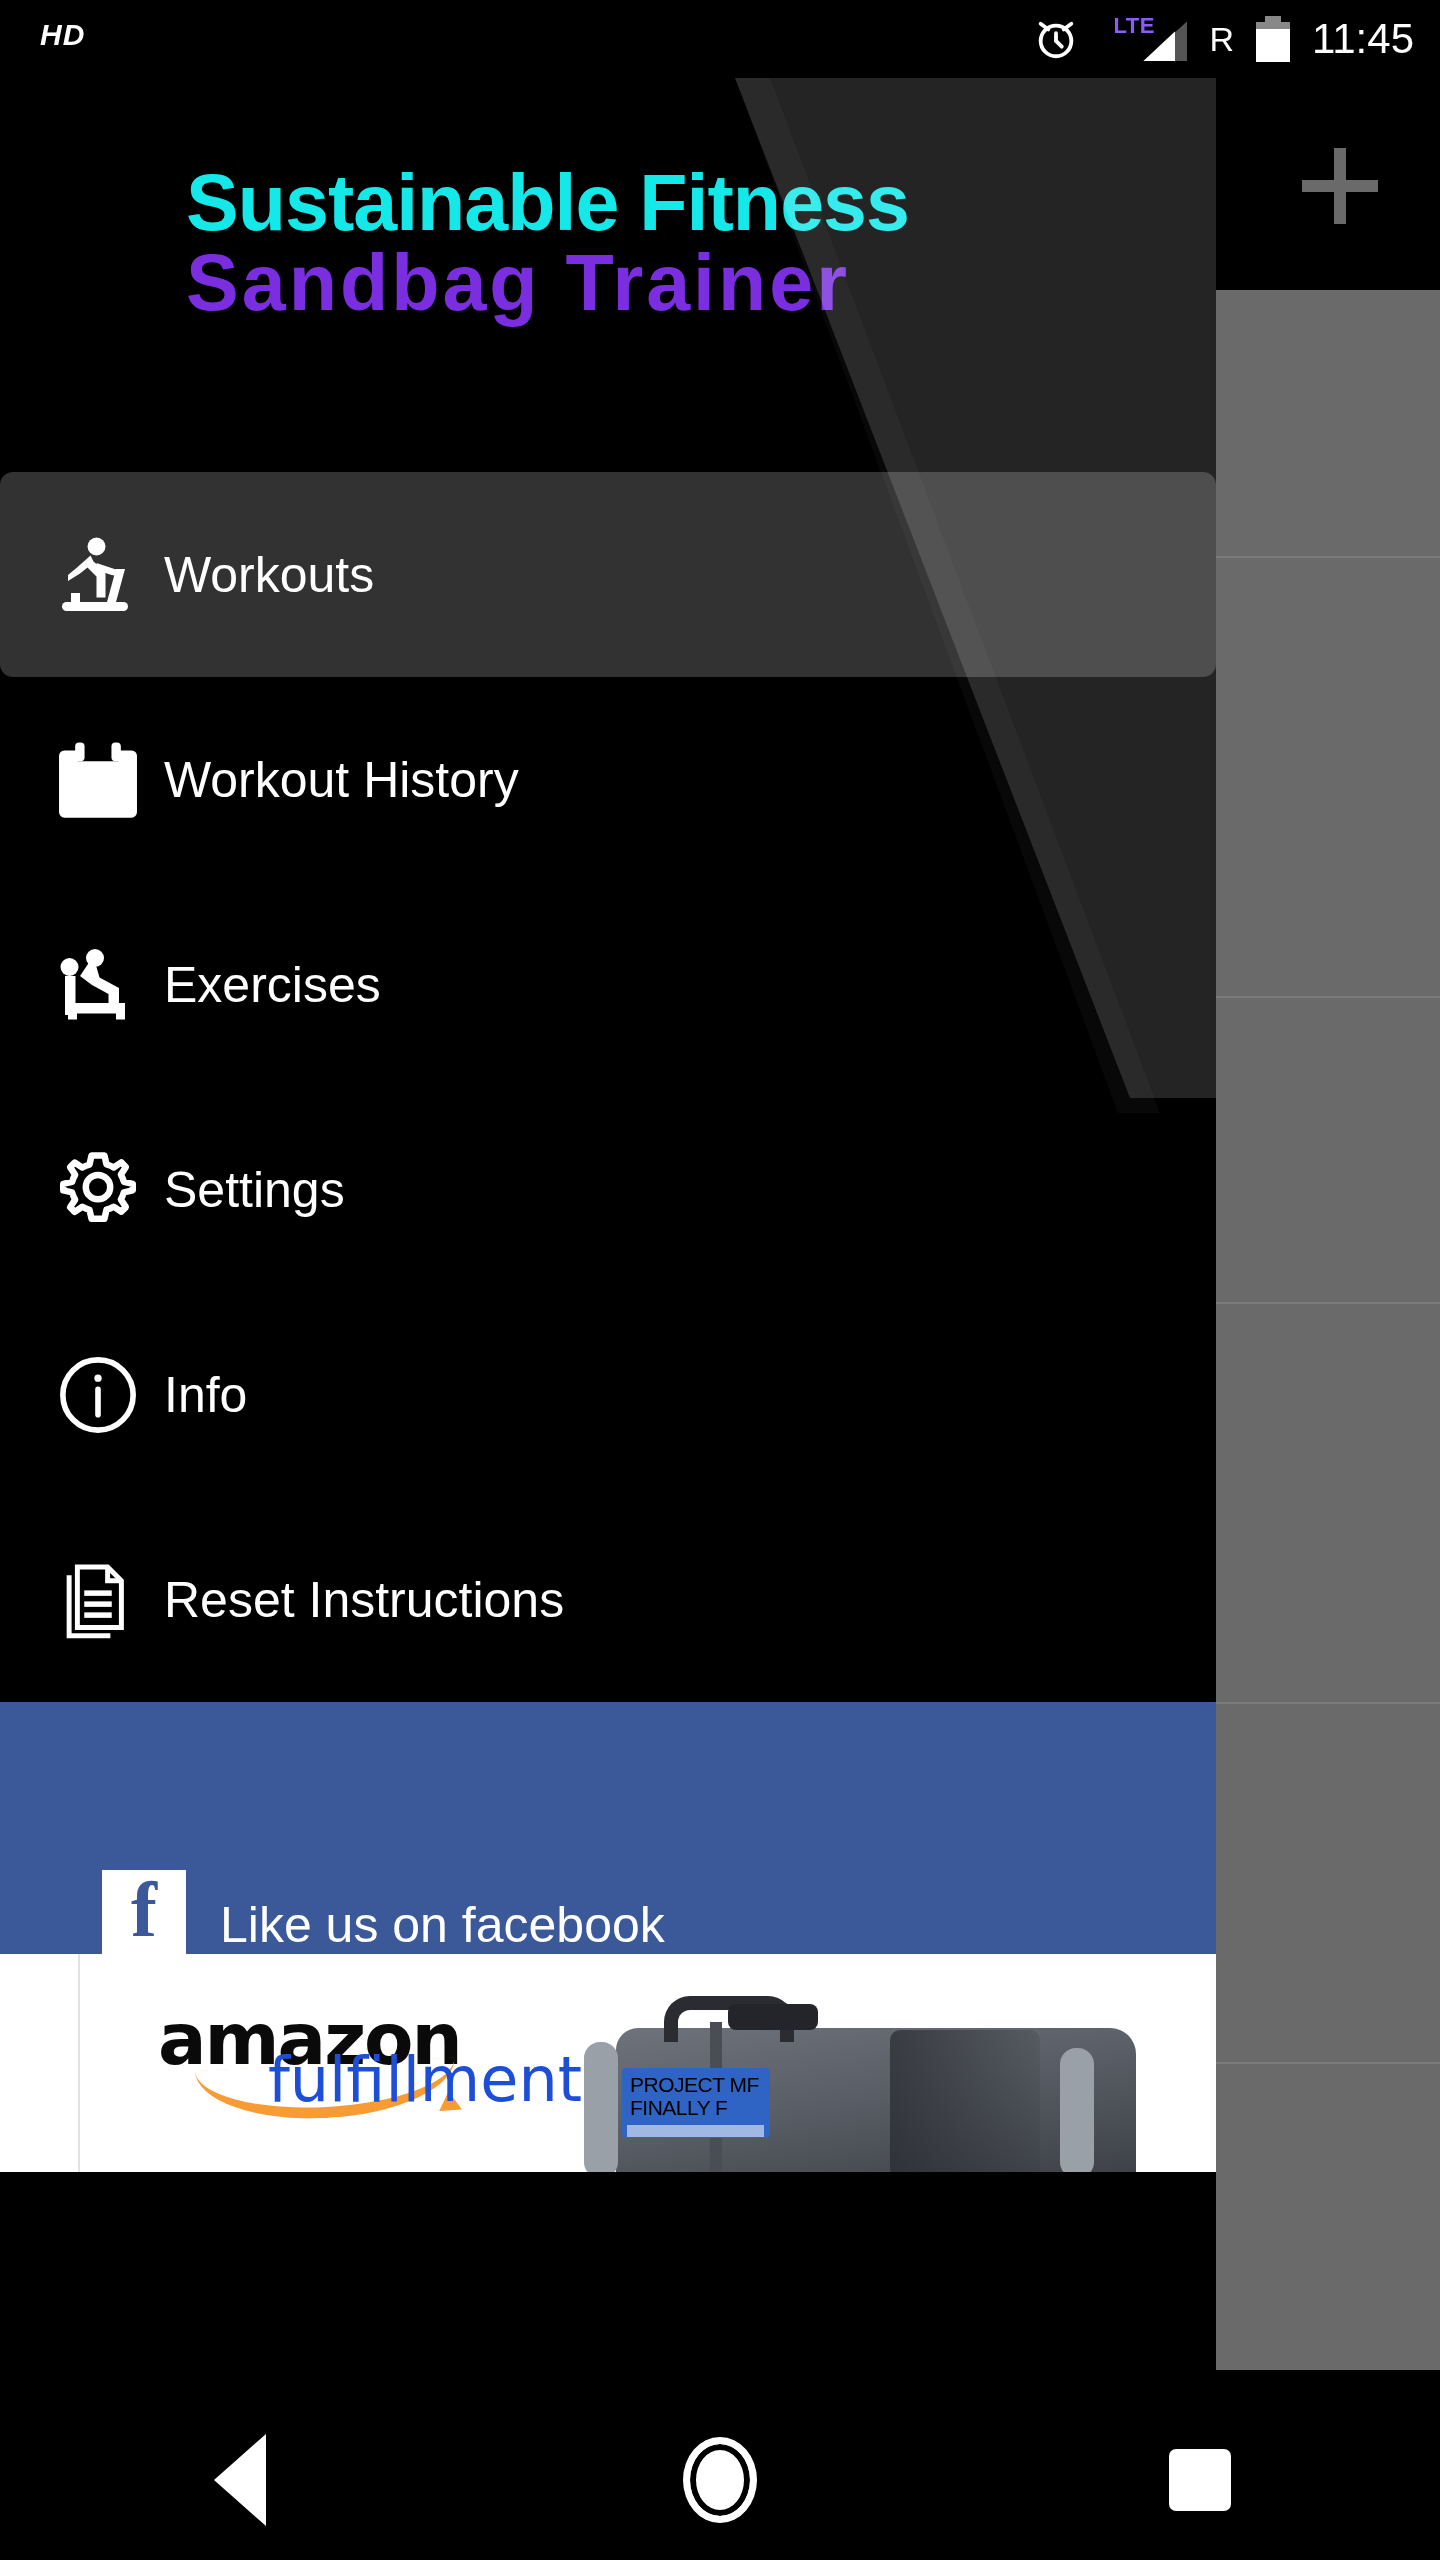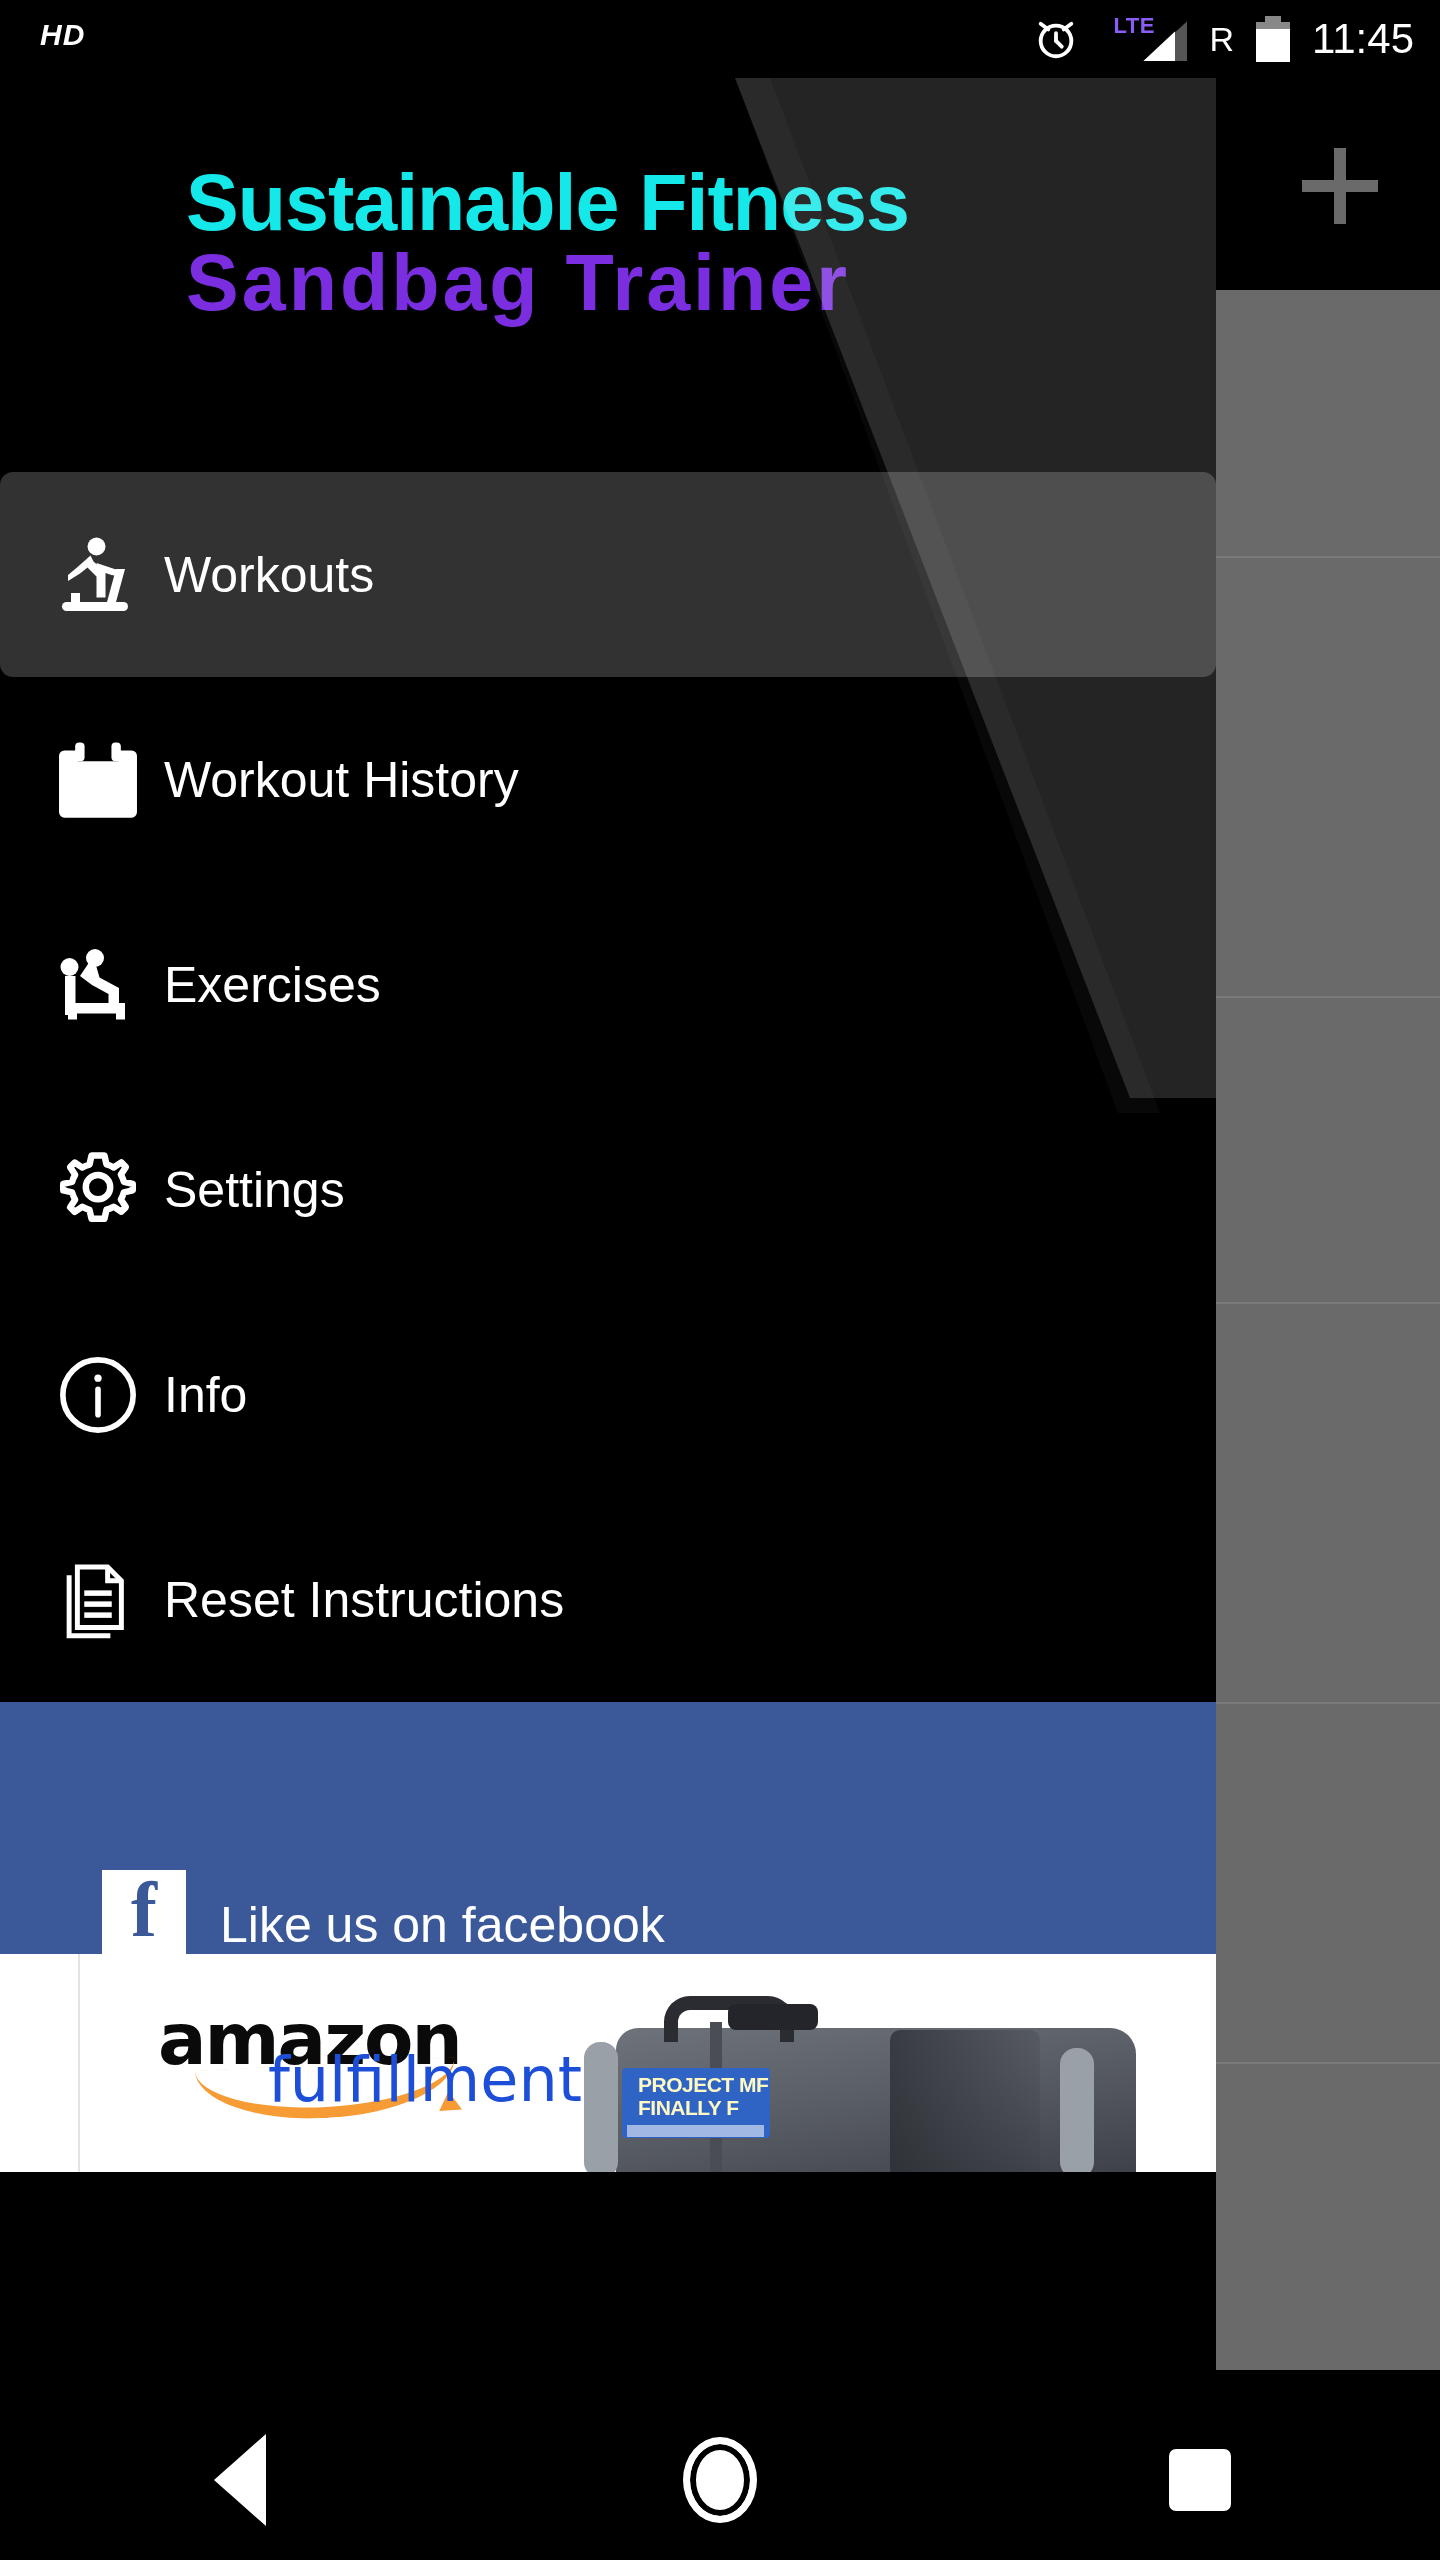--- a/index.html
+++ b/index.html
@@ -201,22 +201,22 @@
   }
   .bag-seam{
     position:absolute; left:150px; top:40px; width:12px; height:158px;
     background:#4a4d54;
   }
   .bag-label{
     position:absolute; left:62px; top:86px; width:148px; height:70px;
     background:#2f63c4; border-radius:4px; overflow:hidden;
   }
   .bag-label .l1, .bag-label .l2{
-    color:#fef9c3; font-weight:bold; font-size:21px; line-height:23px;
-    white-space:nowrap; padding-left:16px; letter-spacing:-0.5px;
+    color:#000000; font-weight:normal; font-size:21px; line-height:23px;
+    white-space:nowrap; padding-left:8px; letter-spacing:-0.5px;
   }
   .bag-label .l1{ padding-top:5px; }
   .bag-label .l3{
     height:12px; background:#fff; opacity:.55; margin:6px 6px 0 5px;
   }
 
   
   .navbar{
     position:absolute; left:0; bottom:0; width:1440px; height:160px;
     background:#000; z-index:70;

